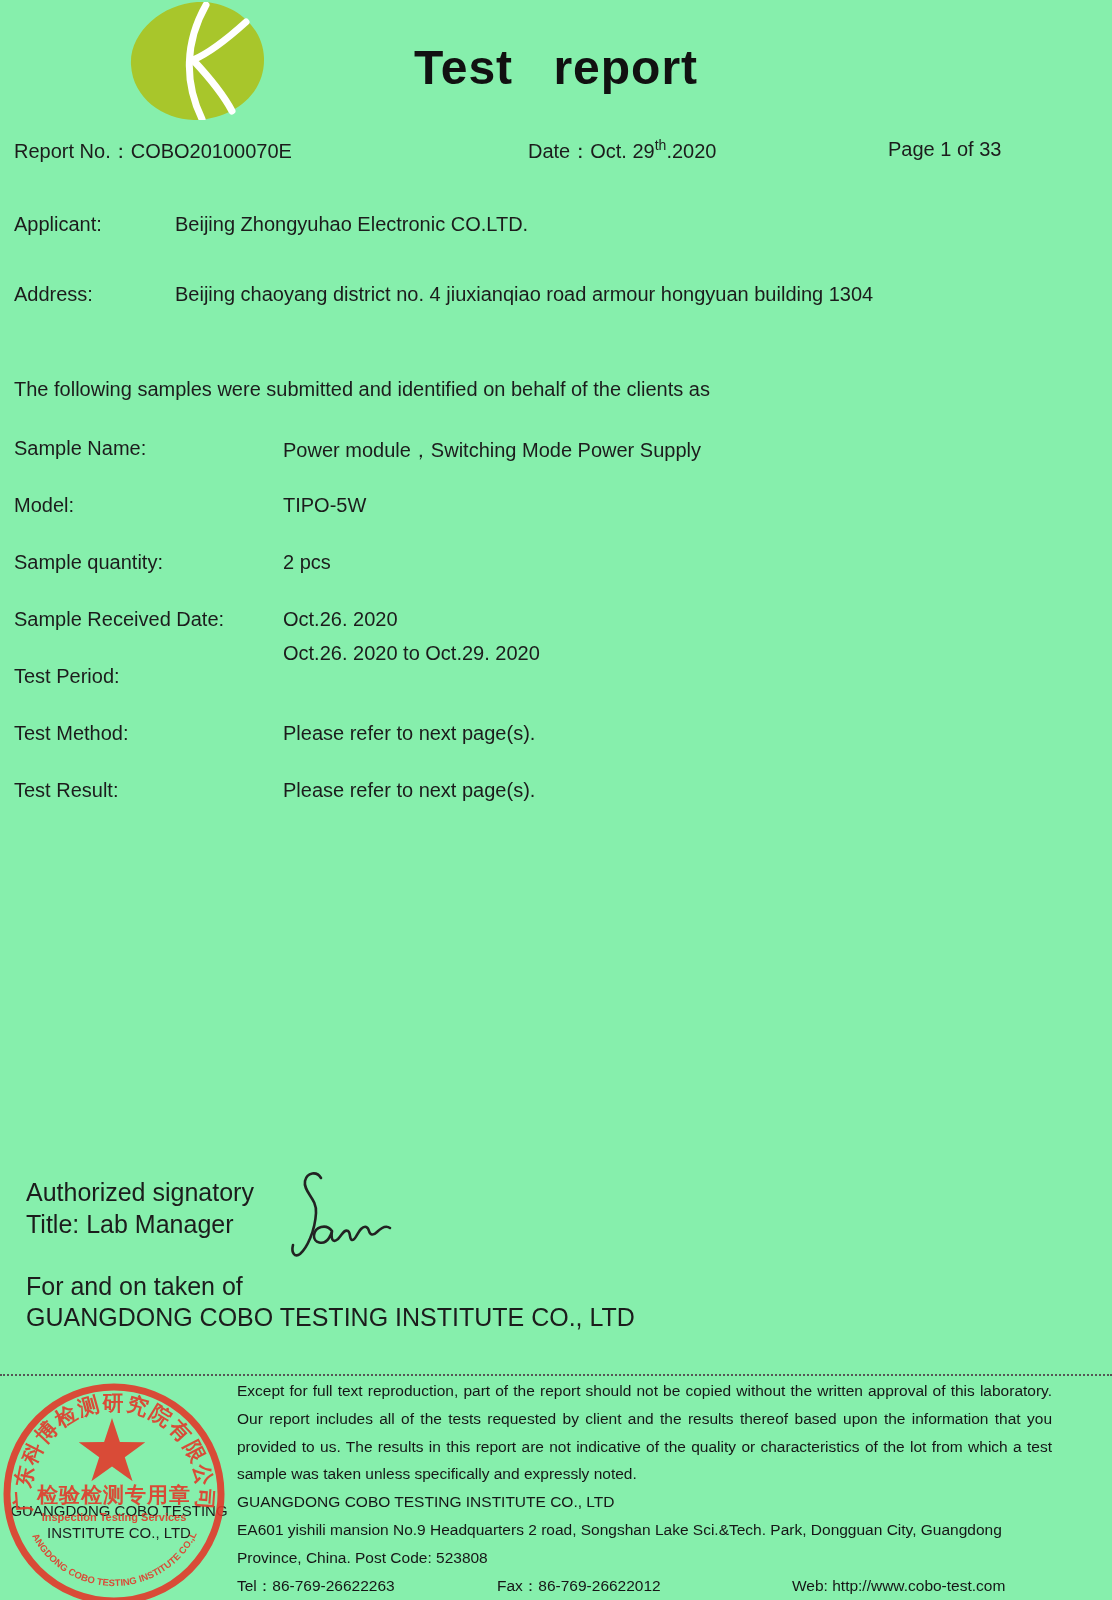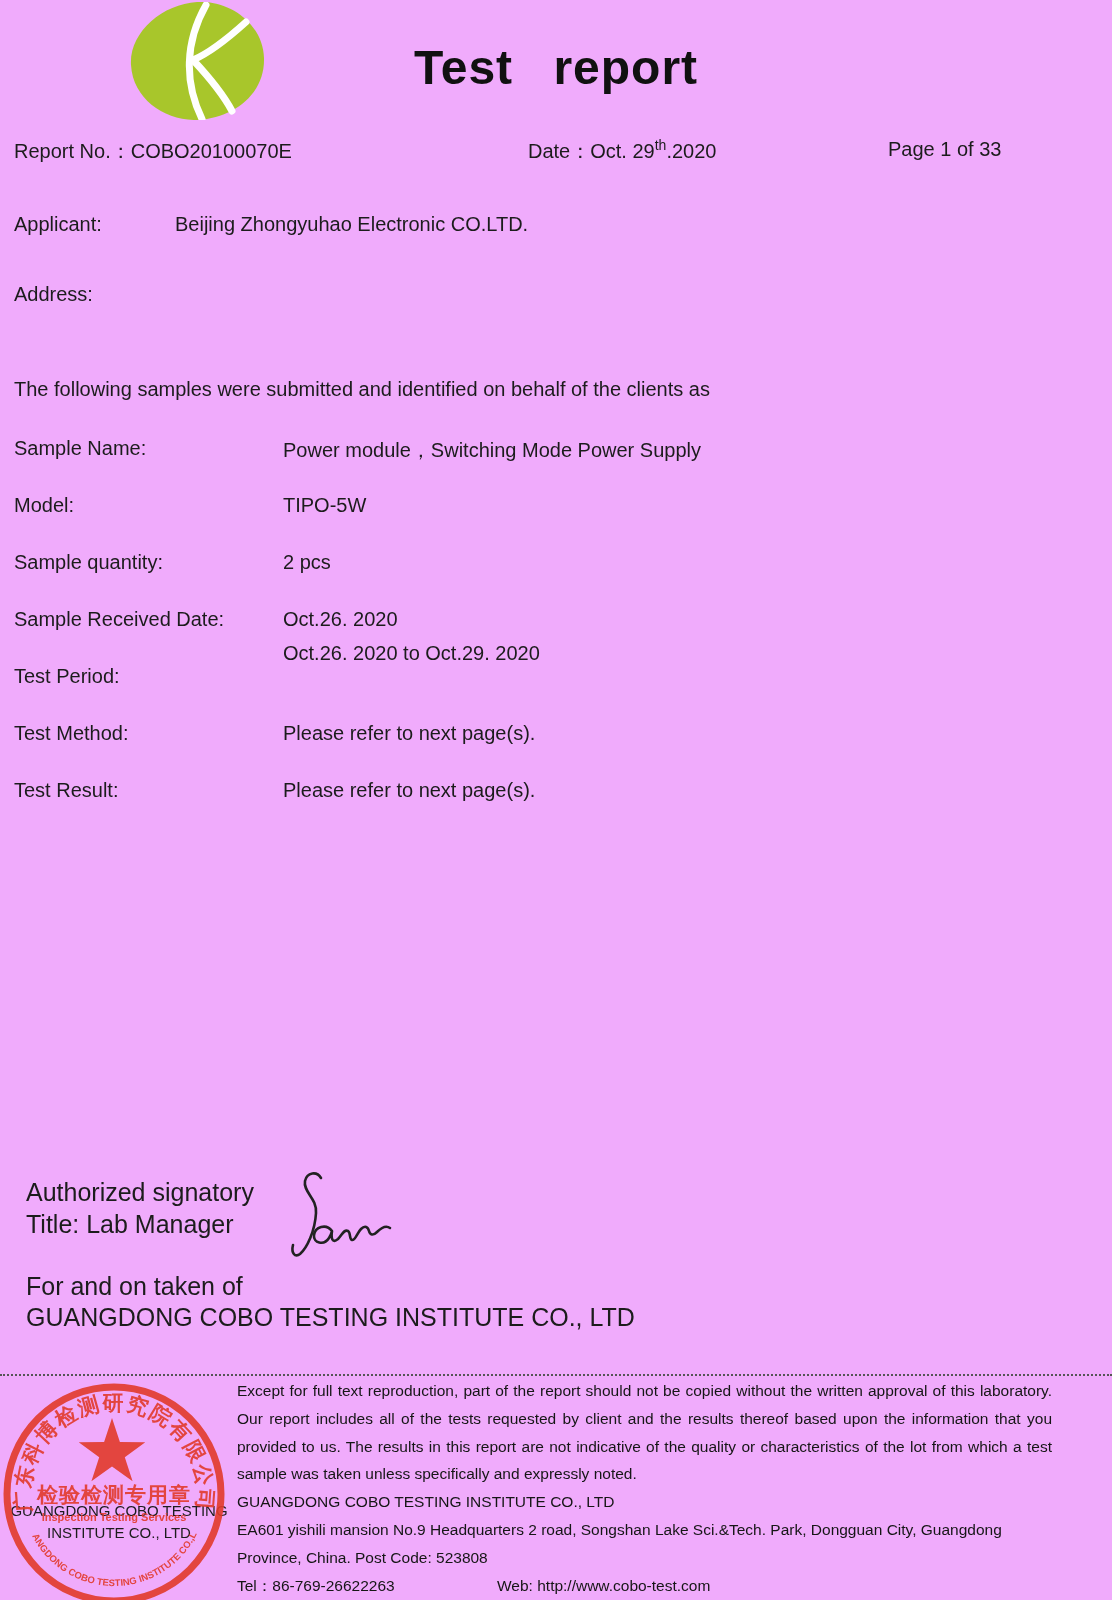--- a/index.html
+++ b/index.html
@@ -1,18 +1,18 @@
 <!DOCTYPE html>
 <html><head>
 <meta charset="utf-8">
 <style>
   html,body { margin:0; padding:0; background:#e9e9e9; }
   .page {
     position:relative; width:1112px; height:1600px; margin:0 auto;
-    background:#f0abfc; overflow:hidden;
+    background:#86efac; overflow:hidden;
     font-family:"Liberation Sans", sans-serif; color:#1c1c1c;
   }
   .abs { position:absolute; }
   .doc-title {
     left:0; right:0; top:40px; text-align:center;
     font-size:48px; font-weight:bold; letter-spacing:1px; word-spacing:26px; color:#111;
   }
   .meta { font-size:20px; }
   .body-text { font-size:20px; }
   .label-col { left:14px; }
@@ -54,20 +54,21 @@
   </div>
   <div class="abs meta" style="left:528px; top:138px;">
     <span>Date：</span><span>Oct. 29</span><sup class="ord">th</sup><span>.2020</span>
   </div>
   <div class="abs meta" style="left:888px; top:138px;">Page 1 of 33</div>
 
   <div class="abs body-text label-col" style="top:213px;">Applicant:</div>
   <div class="abs body-text value-col-a" style="top:213px;">Beijing Zhongyuhao Electronic CO.LTD.</div>
 
   <div class="abs body-text label-col" style="top:283px;">Address:</div>
+  <div class="abs body-text value-col-a" style="top:283px;">Beijing chaoyang district no. 4 jiuxianqiao road armour hongyuan building 1304</div>
 
   <div class="abs body-text label-col" style="top:378px;">The following samples were submitted and identified on behalf of the clients as</div>
 
   <div class="abs body-text label-col" style="top:437px;">Sample Name:</div>
   <div class="abs body-text value-col-b" style="top:437px;">Power module，Switching Mode Power Supply</div>
 
   <div class="abs body-text label-col" style="top:494px;">Model:</div>
   <div class="abs body-text value-col-b" style="top:494px;">TIPO-5W</div>
 
   <div class="abs body-text label-col" style="top:551px;">Sample quantity:</div>
@@ -99,20 +100,21 @@
   <div class="abs sig-text label-col" style="top:1303px;">GUANGDONG COBO TESTING INSTITUTE CO., LTD</div>
 
   <div class="abs dotline"></div>
 
   <div class="abs footer-right">
     <p>Except for full text reproduction, part of the report should not be copied without the written approval of this laboratory. Our report includes all of the tests requested by client and the results thereof based upon the information that you provided to us. The results in this report are not indicative of the quality or characteristics of the lot from which a test sample was taken unless specifically and expressly noted.</p>
     <div class="plain">GUANGDONG COBO TESTING INSTITUTE CO., LTD</div>
     <div class="plain">EA601 yishili mansion No.9 Headquarters 2 road, Songshan Lake Sci.&amp;Tech. Park, Dongguan City, Guangdong Province, China. Post Code: 523808</div>
     <div class="contact-row">
       <span>Tel：86-769-26622263</span>
+      <span>Fax：86-769-26622012</span>
       <span>Web: http://www.cobo-test.com</span>
     </div>
   </div>
 
   <div class="abs stamp-back" style="top:1502px;">GUANGDONG COBO TESTING</div>
   <div class="abs stamp-back" style="top:1524px;">INSTITUTE CO., LTD</div>
 
   <svg class="abs stamp-svg" width="235" height="250" viewBox="0 0 235 250">
     <defs>
       <path id="arcTop" d="M30.9,135.7 A84,84 0 1 1 193.1,135.7" fill="none"></path>

